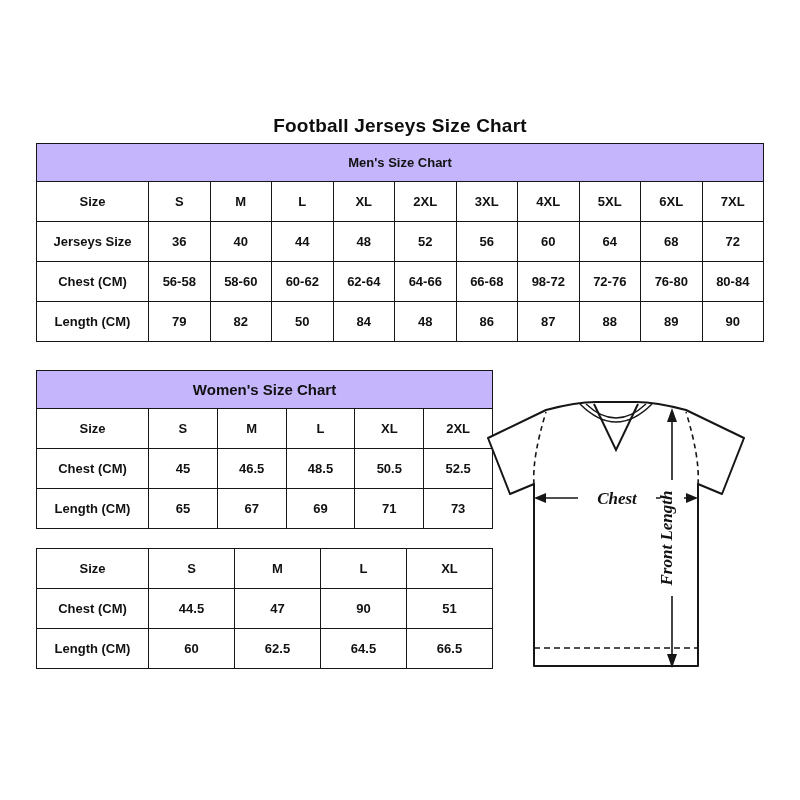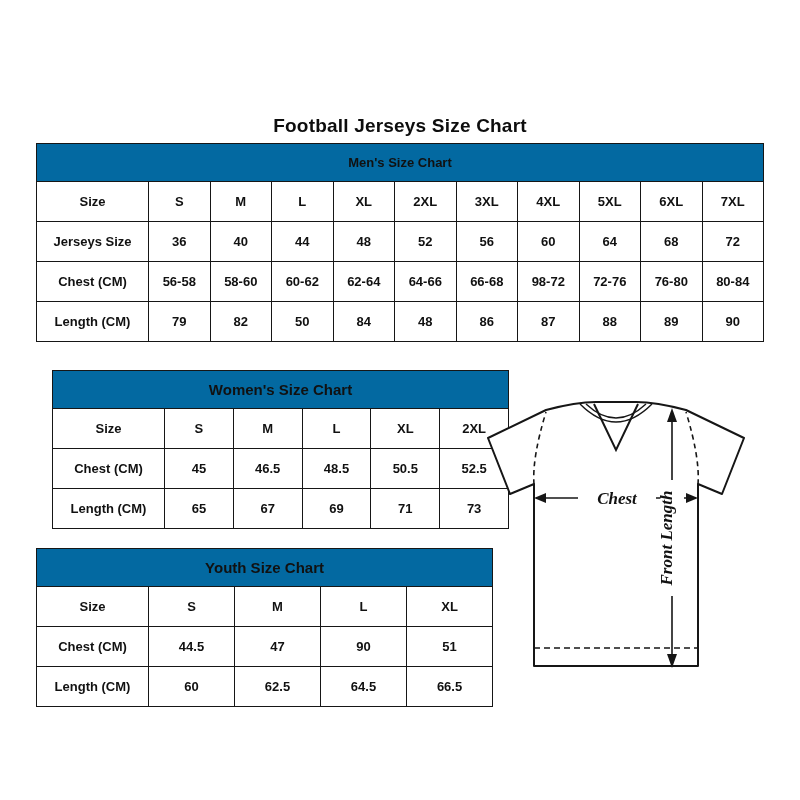--- a/index.html
+++ b/index.html
@@ -36,21 +36,21 @@
   table.size-table th {
     border: 1px solid #161616;
     text-align: center;
     vertical-align: middle;
     font-size: 13px;
     font-weight: bold;
     color: #111111;
     padding: 0;
   }
   table.size-table .tbl-caption {
-    background: #0369a1;
+    background: #c4b5fd;
     font-size: 15px;
     font-weight: bold;
     height: 37px;
   }
   table.size-table tr.body-row td {
     height: 39px;
   }
   table.size-table td.rowlabel {
     font-size: 13px;
     margin-left: 42px;
@@ -63,21 +63,21 @@
     top: 143px;
   }
   #mens-table { width: 728px; }
   #mens-table col.lbl { width: 112px; }
   #mens-table col.val { width: 61.5px; }
   #mens-table td { font-size: 13px; }
 
   
   #womens-table-wrap {
     position: absolute;
-    left: 52px;
+    left: 36px;
     top: 370px;
   }
   #womens-table { width: 456px; }
   #womens-table col.lbl { width: 112px; }
   #womens-table col.val { width: 68.8px; }
 
   
   #youth-table-wrap {
     position: absolute;
     left: 36px;
@@ -231,23 +231,20 @@
 <div id="youth-table-wrap">
   <table class="size-table" id="youth-table">
     <colgroup>
       <col class="lbl">
         <col class="val">
         <col class="val">
         <col class="val">
         <col class="val">
     </colgroup>
     <tbody>
-      <tr>
-        <td class="tbl-caption" colspan="5">Youth Size Chart</td>
-      </tr>
       <tr class="body-row">
         <td class="rowlabel">Size</td>
         <td>S</td>
         <td>M</td>
         <td>L</td>
         <td>XL</td>
       </tr>
       <tr class="body-row">
         <td class="rowlabel">Chest (CM)</td>
         <td>44.5</td>

